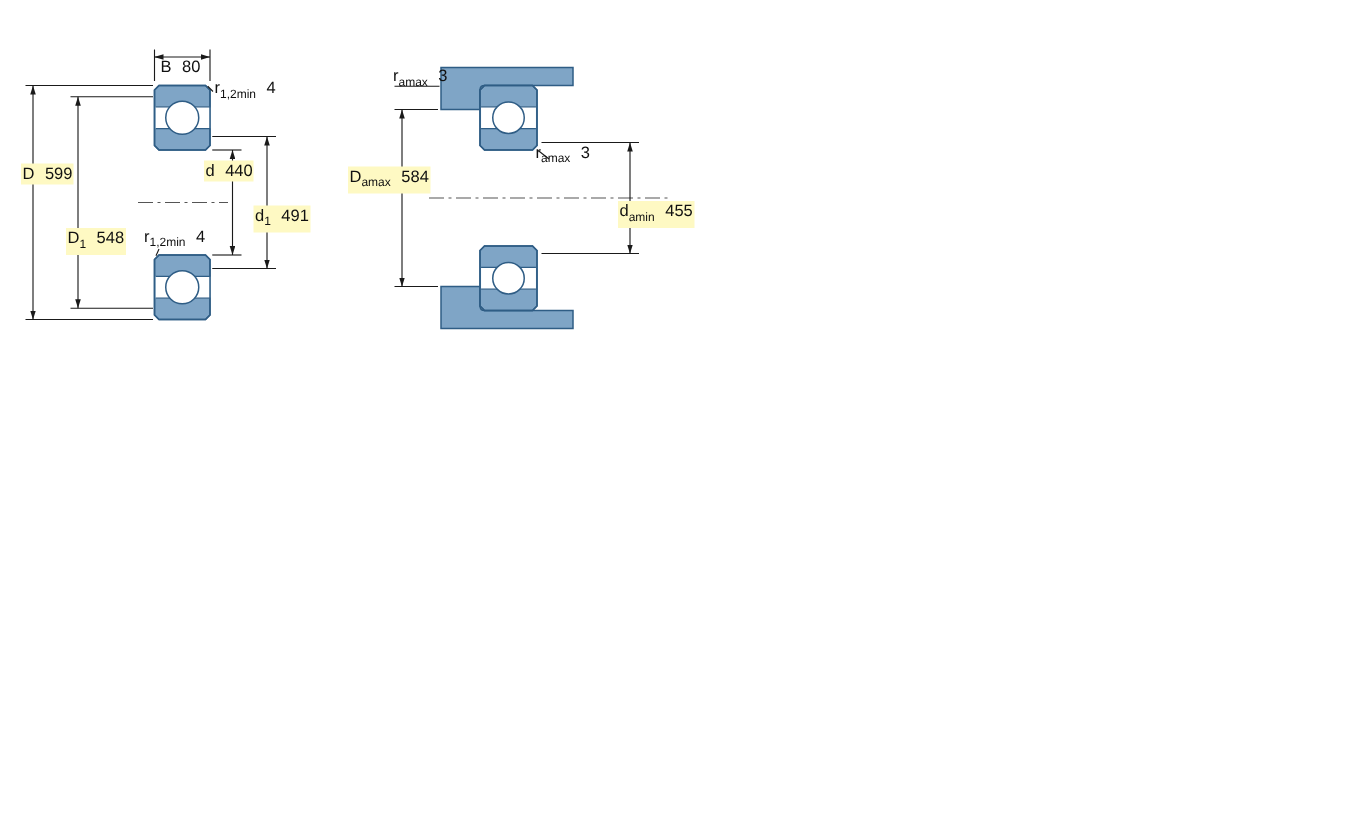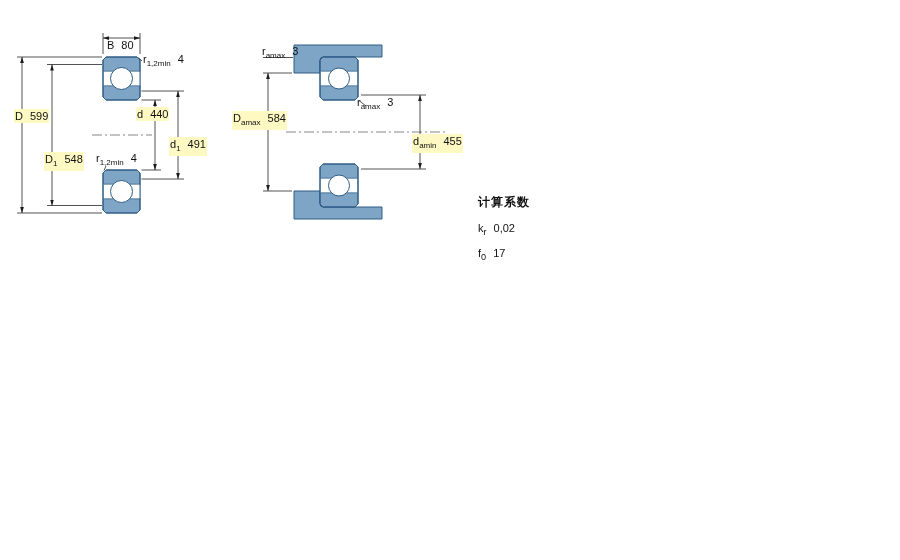--- a/index.html
+++ b/index.html
@@ -172,23 +172,14 @@
   </span>
 
   <span class="lbl" style="left:357px;top:95px">
     <span>r</span><sub>amax</sub><span class="val">3</span>
   </span>
 
   <span class="lbl bg" style="left:412px;top:134px">
     <span>d</span><sub>amin</sub><span class="val">455</span>
   </span>
 
-  <div class="factors">
-    <div class="fhead">计算系数</div>
-    <div class="frow">
-      <span>k</span><sub>r</sub><span class="val">0,02</span>
-    </div>
-    <div class="frow">
-      <span>f</span><sub>0</sub><span class="val">17</span>
-    </div>
-  </div>
 
 </div>
 
 </body></html>

